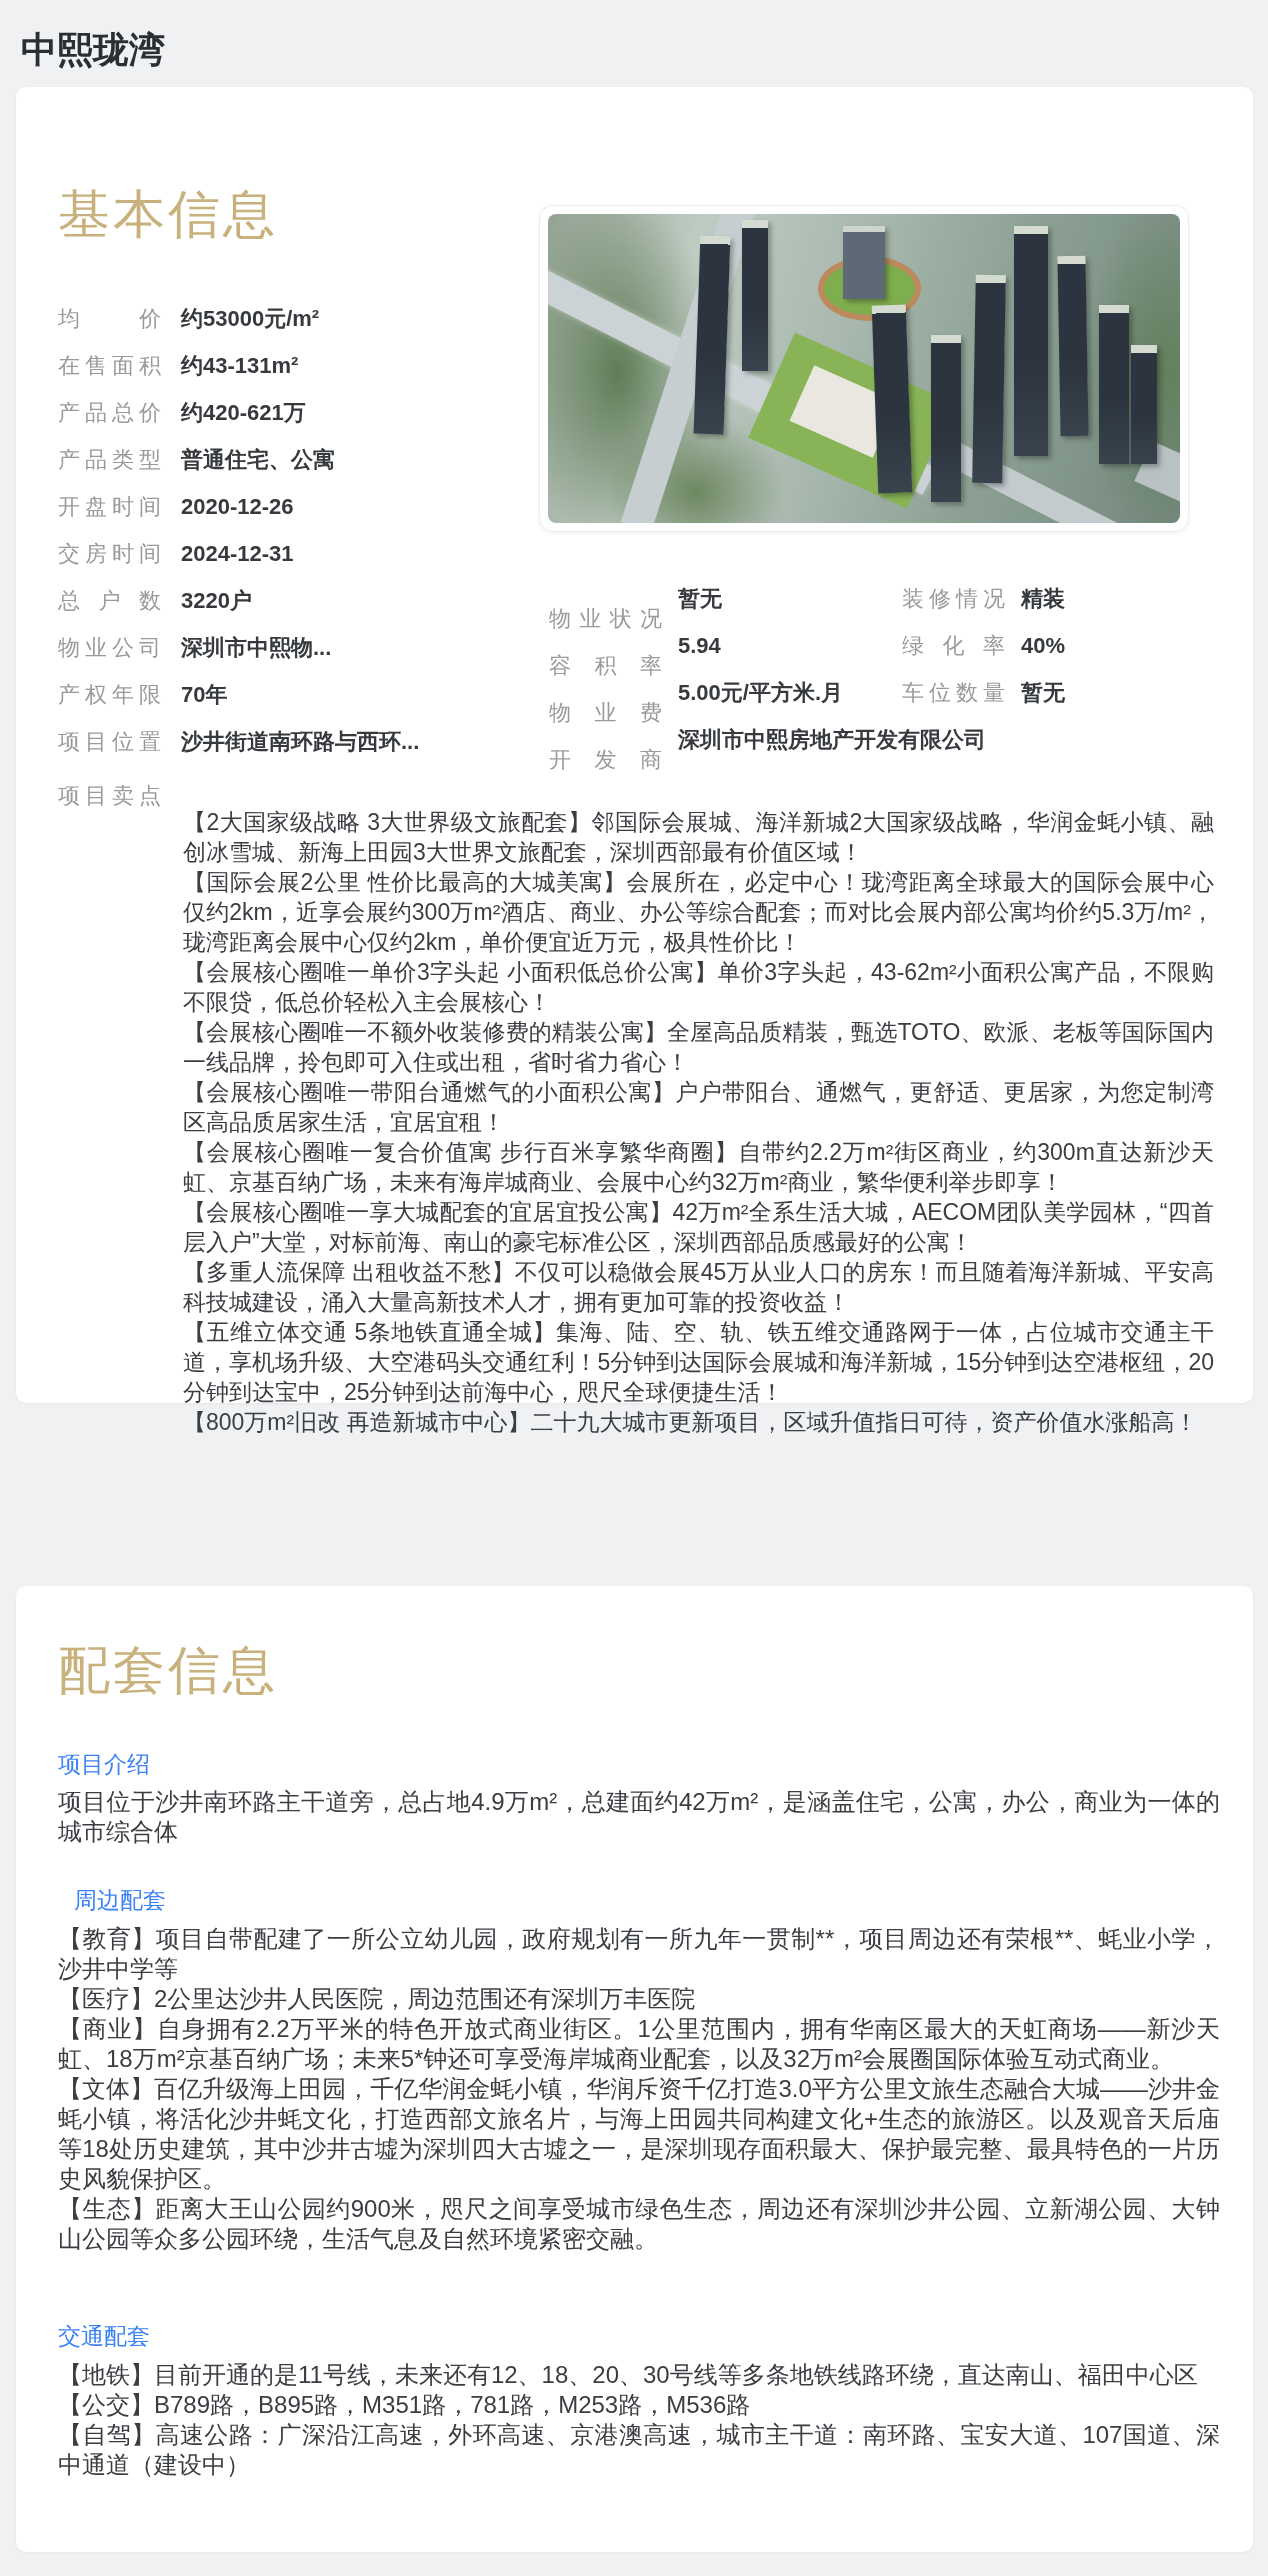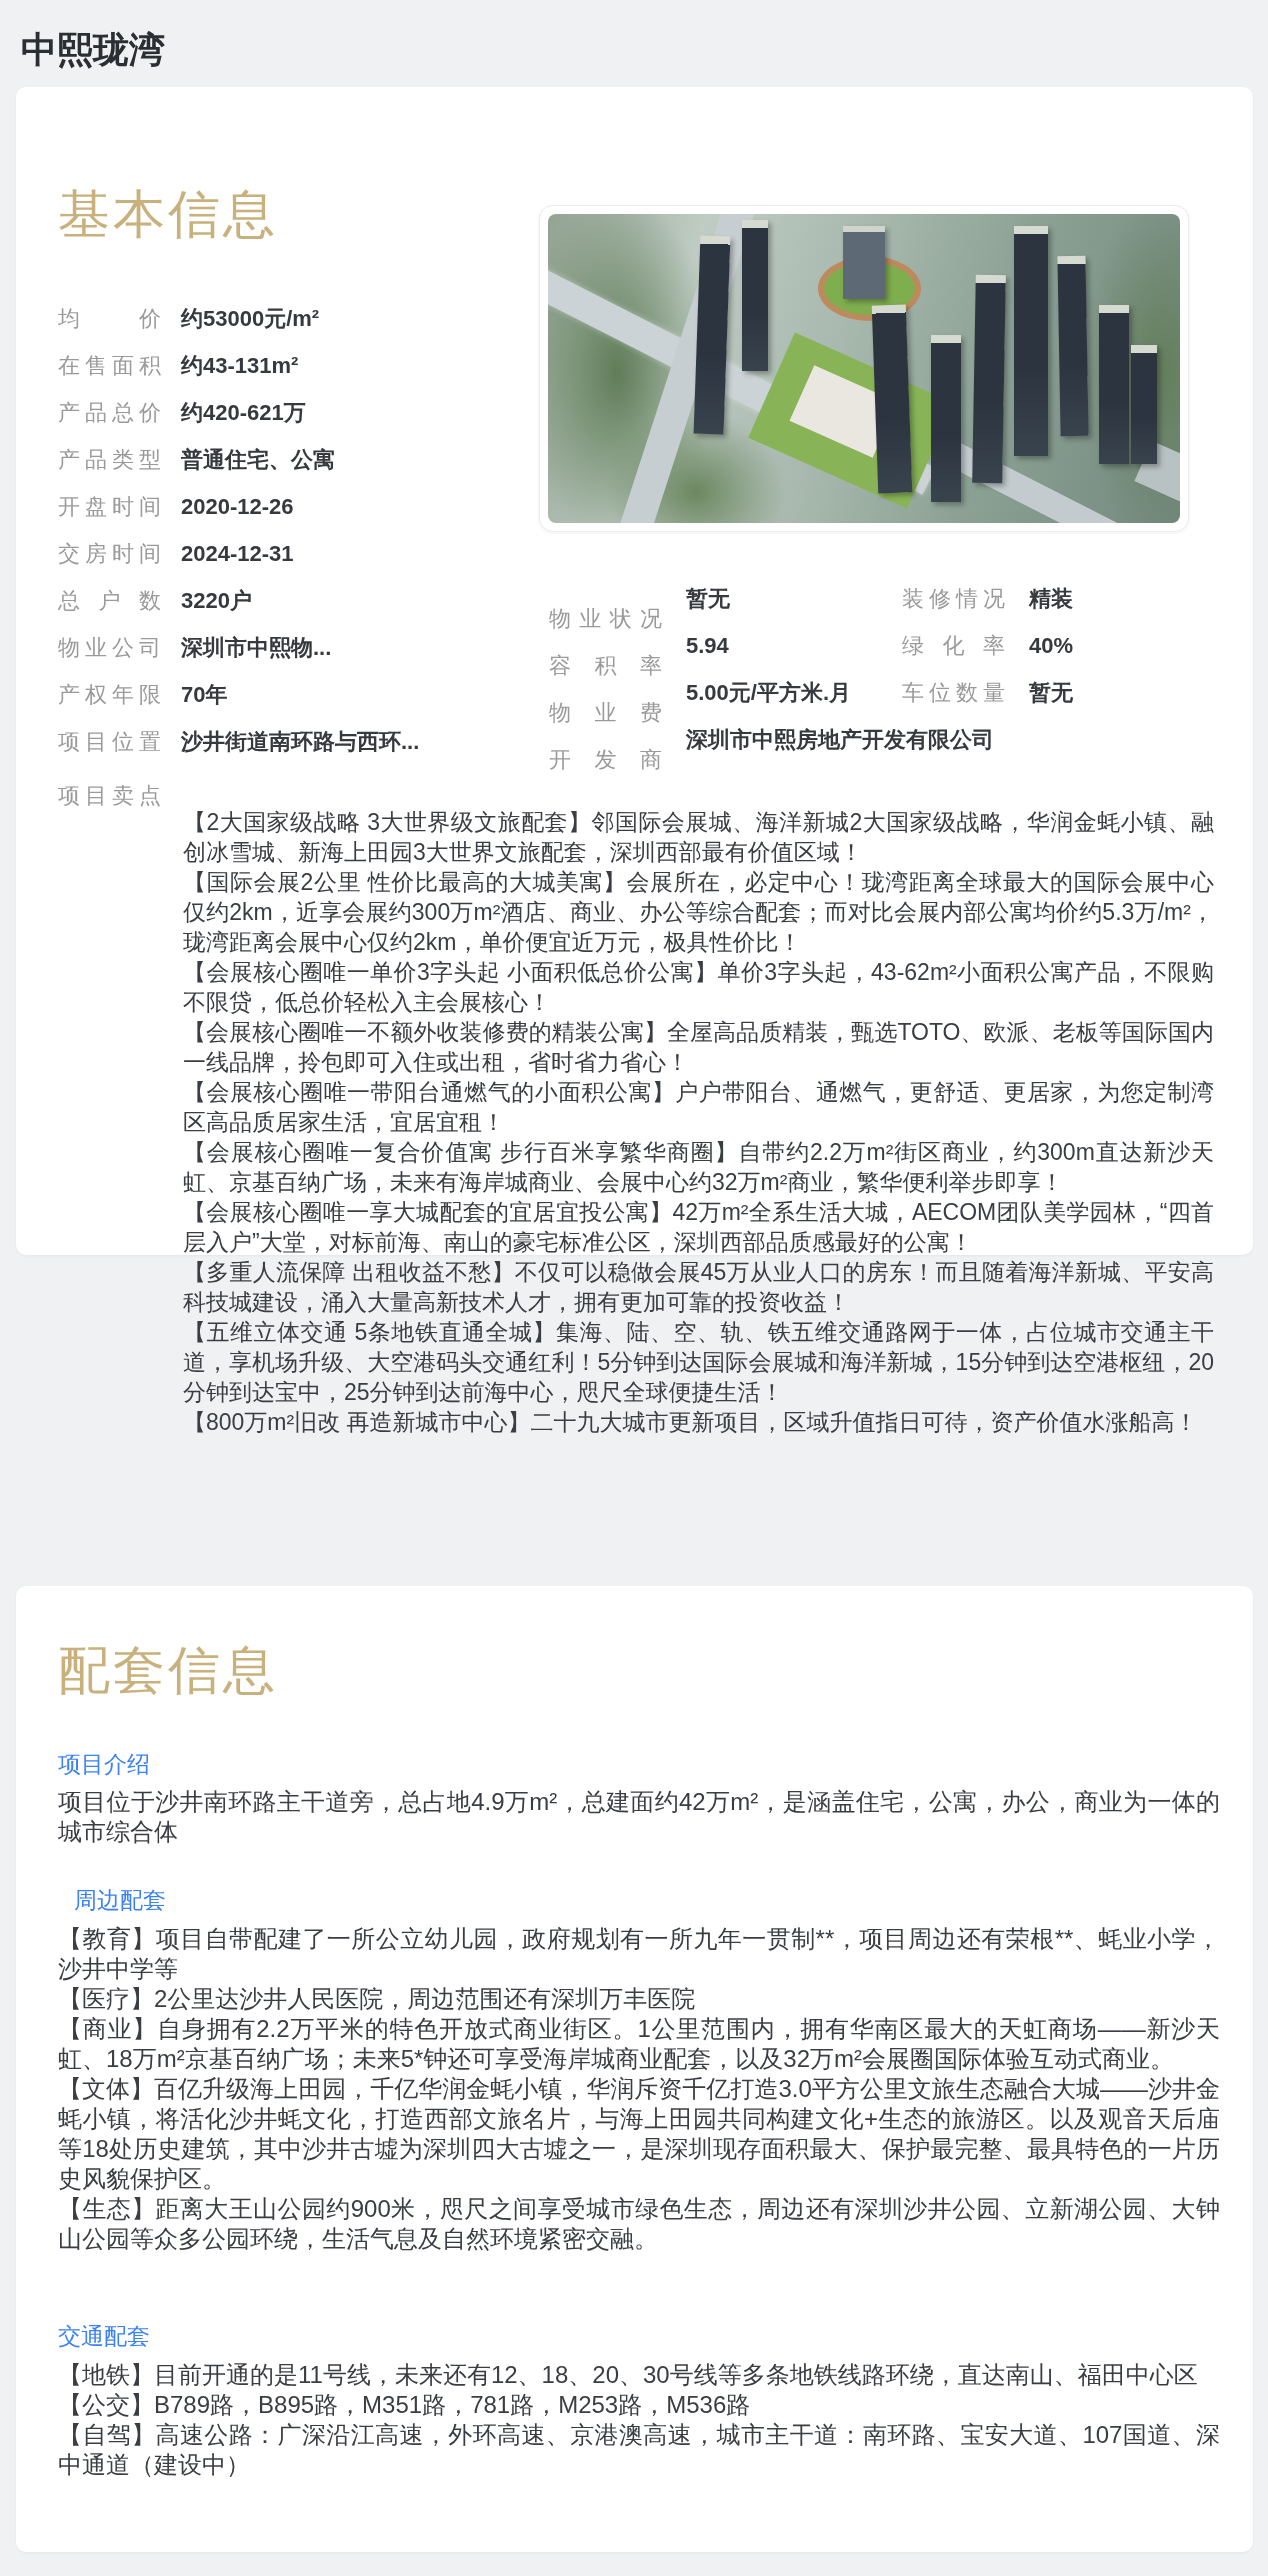--- a/index.html
+++ b/index.html
@@ -13,21 +13,21 @@
   
   .page-header { position:absolute; left:21px; top:28px; }
   .page-title  { font-size:36px; font-weight:700; color:#2b2e33; line-height:44px; }
   .page-subtitle { margin-top:20px; font-size:24px; font-weight:500; color:#c3a267; }
 
   
   .card {
     position:absolute; left:16px; width:1237px; background:#ffffff;
     border-radius:10px; box-shadow:0 1px 3px rgba(0,0,0,0.05);
   }
-  #card-basic      { top:87px;   height:1168px; }
+  #card-basic      { top:87px;   height:1316px; }
   #card-facilities { top:1586px; height:966px;  }
 
   .section-heading {
     position:absolute; left:42px;
     font-size:52px; font-weight:400; letter-spacing:3px;
     color:#c8b17c; line-height:56px;
   }
   #basic-heading      { top:99px; }
   #facilities-heading { top:56px;  }
 
@@ -73,21 +73,21 @@
   #fields-right  { left:886px; top:488px; width:327px; }
   .frow { height:47px; display:flex; align-items:center; }
   .flabel {
     flex:none; color:#9a9a9a; font-size:22px;
     text-align:justify; text-align-last:justify;
   }
   #fields-left  .flabel { width:103px; }
   #fields-middle .flabel { width:113px;margin-top:40px; }
   #fields-right .flabel { width:103px; }
   .fvalue { margin-left:20px; color:#36393d; font-size:22px; font-weight:600; white-space:nowrap; }
-  #fields-middle .fvalue, #fields-right .fvalue { margin-left:24px; }
+  #fields-middle .fvalue, #fields-right .fvalue { margin-left:16px; }
 
   
   #selling-label { position:absolute; left:42px; top:694px; width:103px;
     color:#9a9a9a; font-size:22px; text-align:justify; text-align-last:justify; }
   #selling-text { position:absolute; left:167px; top:720px; width:1031px; }
   #selling-text p { font-size:23px; line-height:30px; font-weight:500; color:#3a3d41; text-align:justify; }
 
   
   .sub-label { position:absolute; left:42px; color:#3b82f6; font-size:23px; }
   #fac-intro-label { top:163px; }

